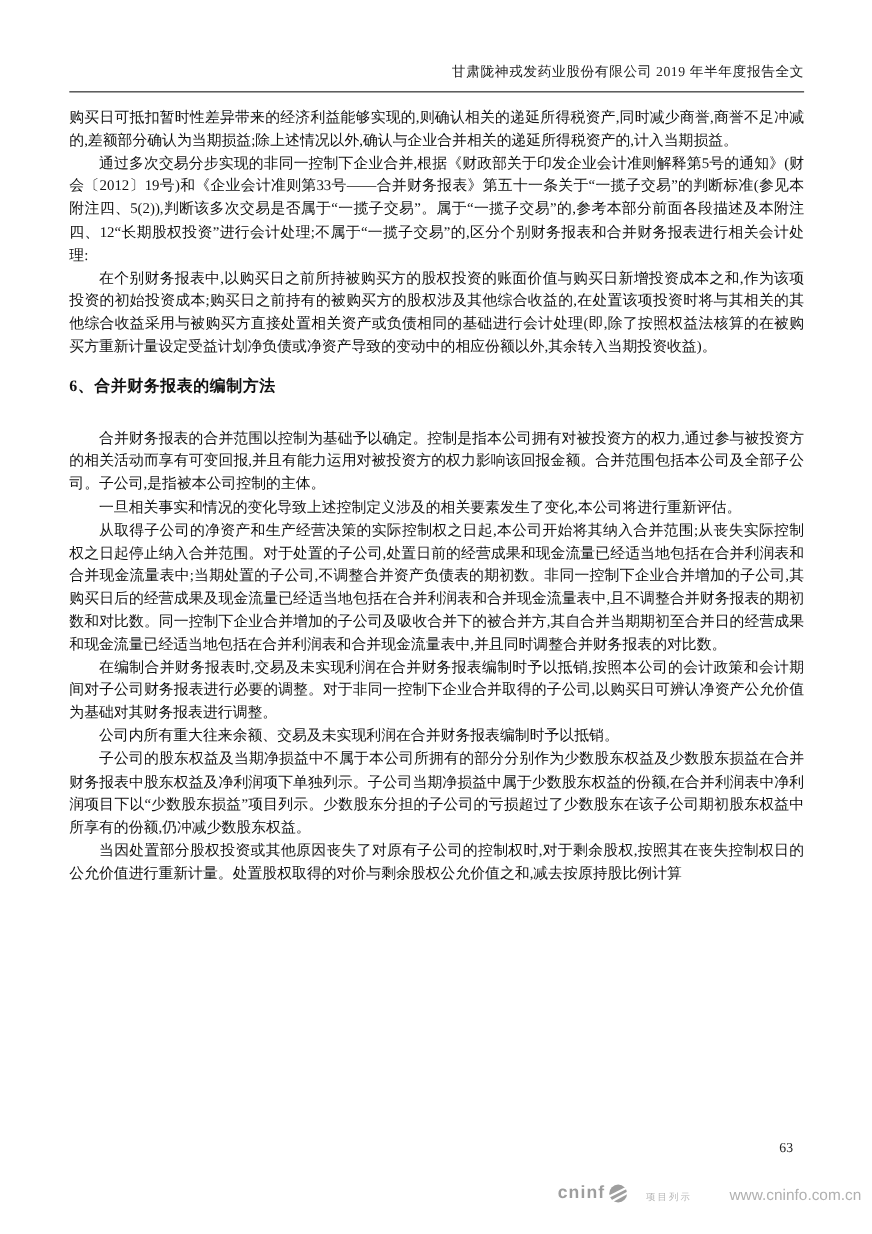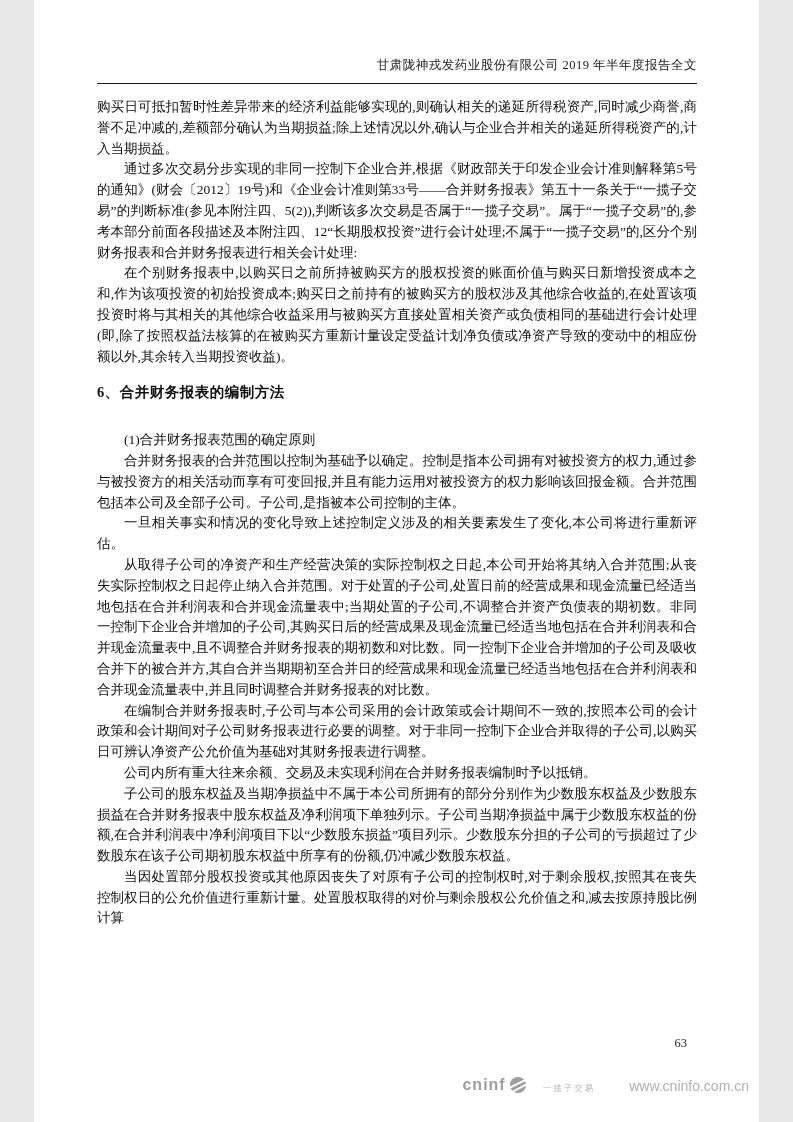--- a/index.html
+++ b/index.html
@@ -1,18 +1,18 @@
 <!DOCTYPE html>
 <html><head>
 <meta charset="utf-8">
 <style>
   html,body { margin:0; padding:0; background:#e8e8e8; }
   .page {
     position:relative;
-    width:725px; height:1122px;
+    width:793px; height:1122px;
     margin:0 auto;
     background:#ffffff;
     box-sizing:border-box;
     padding:57px 62px 0 63px;
     font-family:"Liberation Serif","DejaVu Serif",serif;
     color:#111;
     overflow:hidden;
   }
   .header {
     text-align:right;
@@ -82,39 +82,38 @@
     <span>甘肃陇神戎发药业股份有限公司 2019 年半年度报告全文</span>
   </div>
 
   <div class="body-text">
     <p class="cont">购买日可抵扣暂时性差异带来的经济利益能够实现的,则确认相关的递延所得税资产,同时减少商誉,商誉不足冲减的,差额部分确认为当期损益;除上述情况以外,确认与企业合并相关的递延所得税资产的,计入当期损益。</p>
     <p class="para">通过多次交易分步实现的非同一控制下企业合并,根据《财政部关于印发企业会计准则解释第5号的通知》(财会〔2012〕19号)和《企业会计准则第33号——合并财务报表》第五十一条关于“一揽子交易”的判断标准(参见本附注四、5(2)),判断该多次交易是否属于“一揽子交易”。属于“一揽子交易”的,参考本部分前面各段描述及本附注四、12“长期股权投资”进行会计处理;不属于“一揽子交易”的,区分个别财务报表和合并财务报表进行相关会计处理:</p>
     <p class="para">在个别财务报表中,以购买日之前所持被购买方的股权投资的账面价值与购买日新增投资成本之和,作为该项投资的初始投资成本;购买日之前持有的被购买方的股权涉及其他综合收益的,在处置该项投资时将与其相关的其他综合收益采用与被购买方直接处置相关资产或负债相同的基础进行会计处理(即,除了按照权益法核算的在被购买方重新计量设定受益计划净负债或净资产导致的变动中的相应份额以外,其余转入当期投资收益)。</p>
 
     <h2 class="sec-heading">6、合并财务报表的编制方法</h2>
 
-    <p class="subhead">(1)合并财务报表范围的确定原则</p>
     <p class="para">合并财务报表的合并范围以控制为基础予以确定。控制是指本公司拥有对被投资方的权力,通过参与被投资方的相关活动而享有可变回报,并且有能力运用对被投资方的权力影响该回报金额。合并范围包括本公司及全部子公司。子公司,是指被本公司控制的主体。</p>
     <p class="para">一旦相关事实和情况的变化导致上述控制定义涉及的相关要素发生了变化,本公司将进行重新评估。</p>
 
     <p class="para">从取得子公司的净资产和生产经营决策的实际控制权之日起,本公司开始将其纳入合并范围;从丧失实际控制权之日起停止纳入合并范围。对于处置的子公司,处置日前的经营成果和现金流量已经适当地包括在合并利润表和合并现金流量表中;当期处置的子公司,不调整合并资产负债表的期初数。非同一控制下企业合并增加的子公司,其购买日后的经营成果及现金流量已经适当地包括在合并利润表和合并现金流量表中,且不调整合并财务报表的期初数和对比数。同一控制下企业合并增加的子公司及吸收合并下的被合并方,其自合并当期期初至合并日的经营成果和现金流量已经适当地包括在合并利润表和合并现金流量表中,并且同时调整合并财务报表的对比数。</p>
-    <p class="para">在编制合并财务报表时,子公司与本公司采用的会计政策或会计期间不一致的,按照本公司的会计政策和会计期间对子公司财务报表进行必要的调整。对于非同一控制下企业合并取得的子公司,以购买日可辨认净资产公允价值为基础对其财务报表进行调整。</p>
+    <p class="para">在编制合并财务报表时,交易及未实现利润在合并财务报表编制时予以抵销,按照本公司的会计政策和会计期间对子公司财务报表进行必要的调整。对于非同一控制下企业合并取得的子公司,以购买日可辨认净资产公允价值为基础对其财务报表进行调整。</p>
     <p class="para">公司内所有重大往来余额、交易及未实现利润在合并财务报表编制时予以抵销。</p>
     <p class="para">子公司的股东权益及当期净损益中不属于本公司所拥有的部分分别作为少数股东权益及少数股东损益在合并财务报表中股东权益及净利润项下单独列示。子公司当期净损益中属于少数股东权益的份额,在合并利润表中净利润项目下以“少数股东损益”项目列示。少数股东分担的子公司的亏损超过了少数股东在该子公司期初股东权益中所享有的份额,仍冲减少数股东权益。</p>
     <p class="para">当因处置部分股权投资或其他原因丧失了对原有子公司的控制权时,对于剩余股权,按照其在丧失控制权日的公允价值进行重新计量。处置股权取得的对价与剩余股权公允价值之和,减去按原持股比例计算</p>
   </div>
 
   <div class="page-number">63</div>
 
   <div class="cninfo-logo">
     <div class="logo-top">
       <span class="logo-brand">cninf</span>
       <svg class="logo-icon" viewBox="0 0 20 20" aria-hidden="true">
         <circle cx="10" cy="10" r="9" fill="#9e9e9e"></circle>
         <path d="M1 13 L19 4" stroke="#ffffff" stroke-width="2.2" fill="none"></path>
         <path d="M4 17.5 L20 9" stroke="#ffffff" stroke-width="2.2" fill="none"></path>
       </svg>
     </div>
-    <div class="logo-cn">一揽子交易</div>
+    <div class="logo-cn">项目列示</div>
     <div class="logo-url">www.cninfo.com.cn</div>
   </div>
 
 </div>
 
 </body></html>

